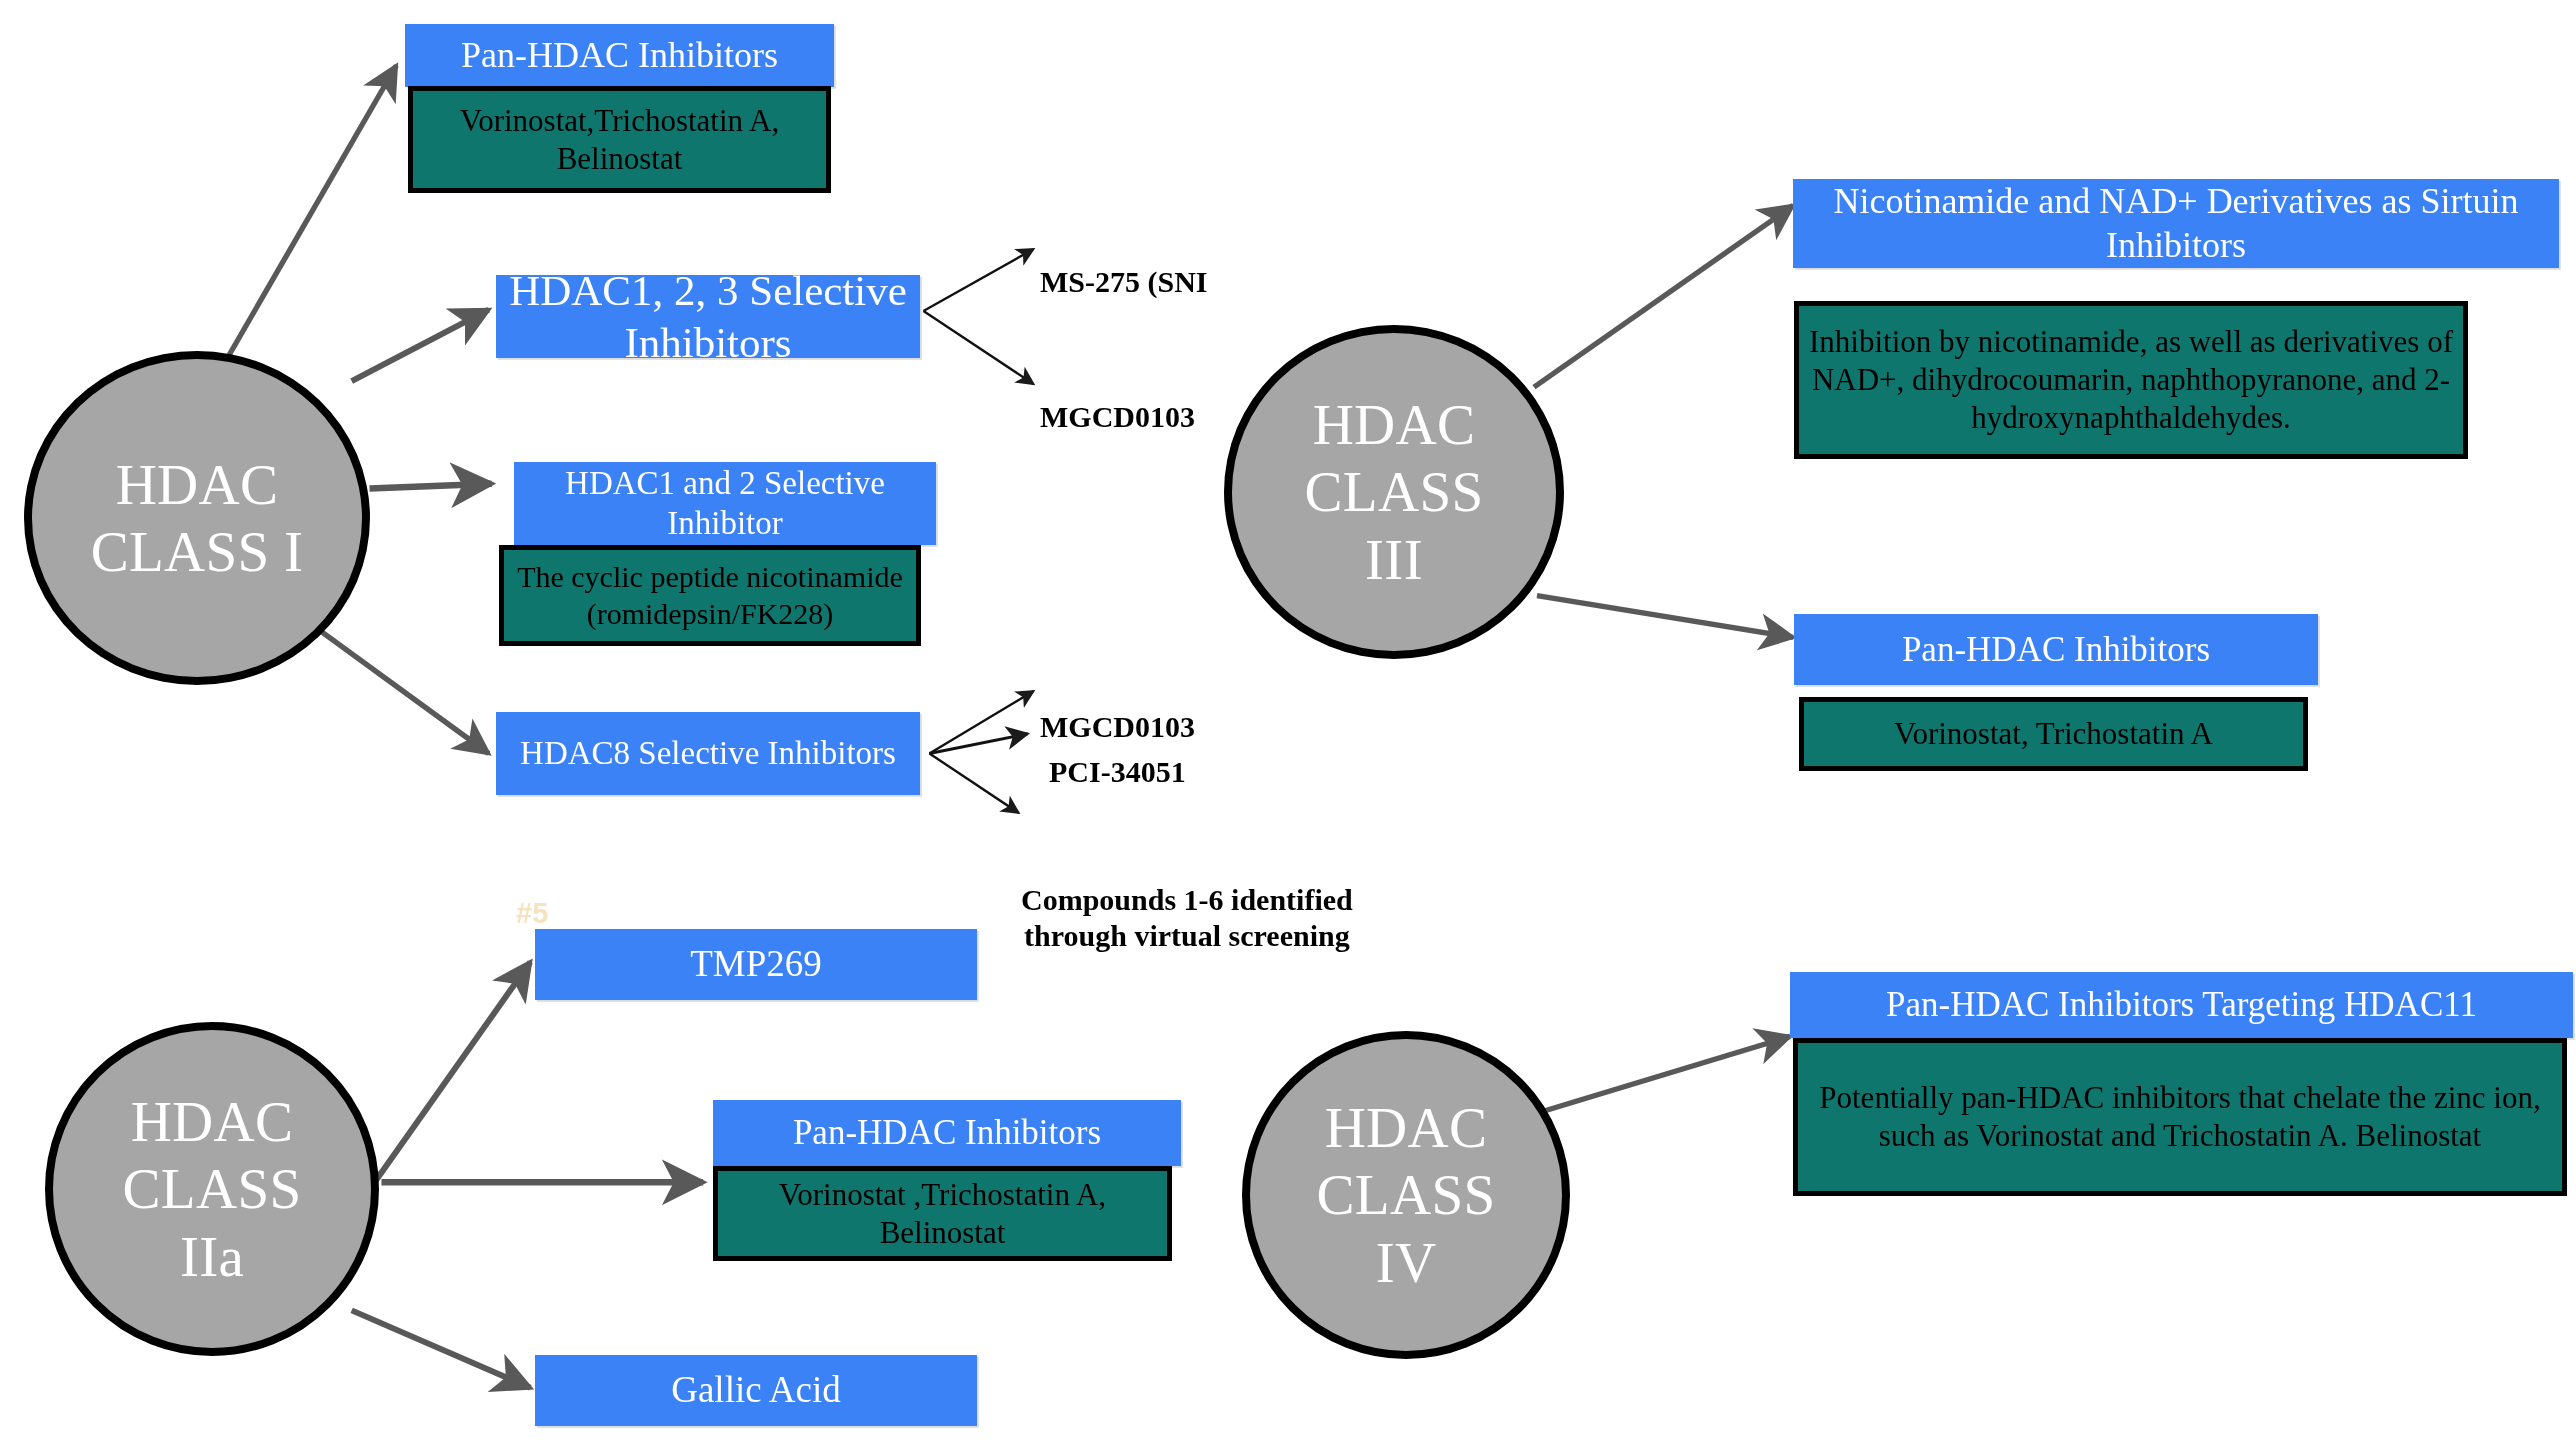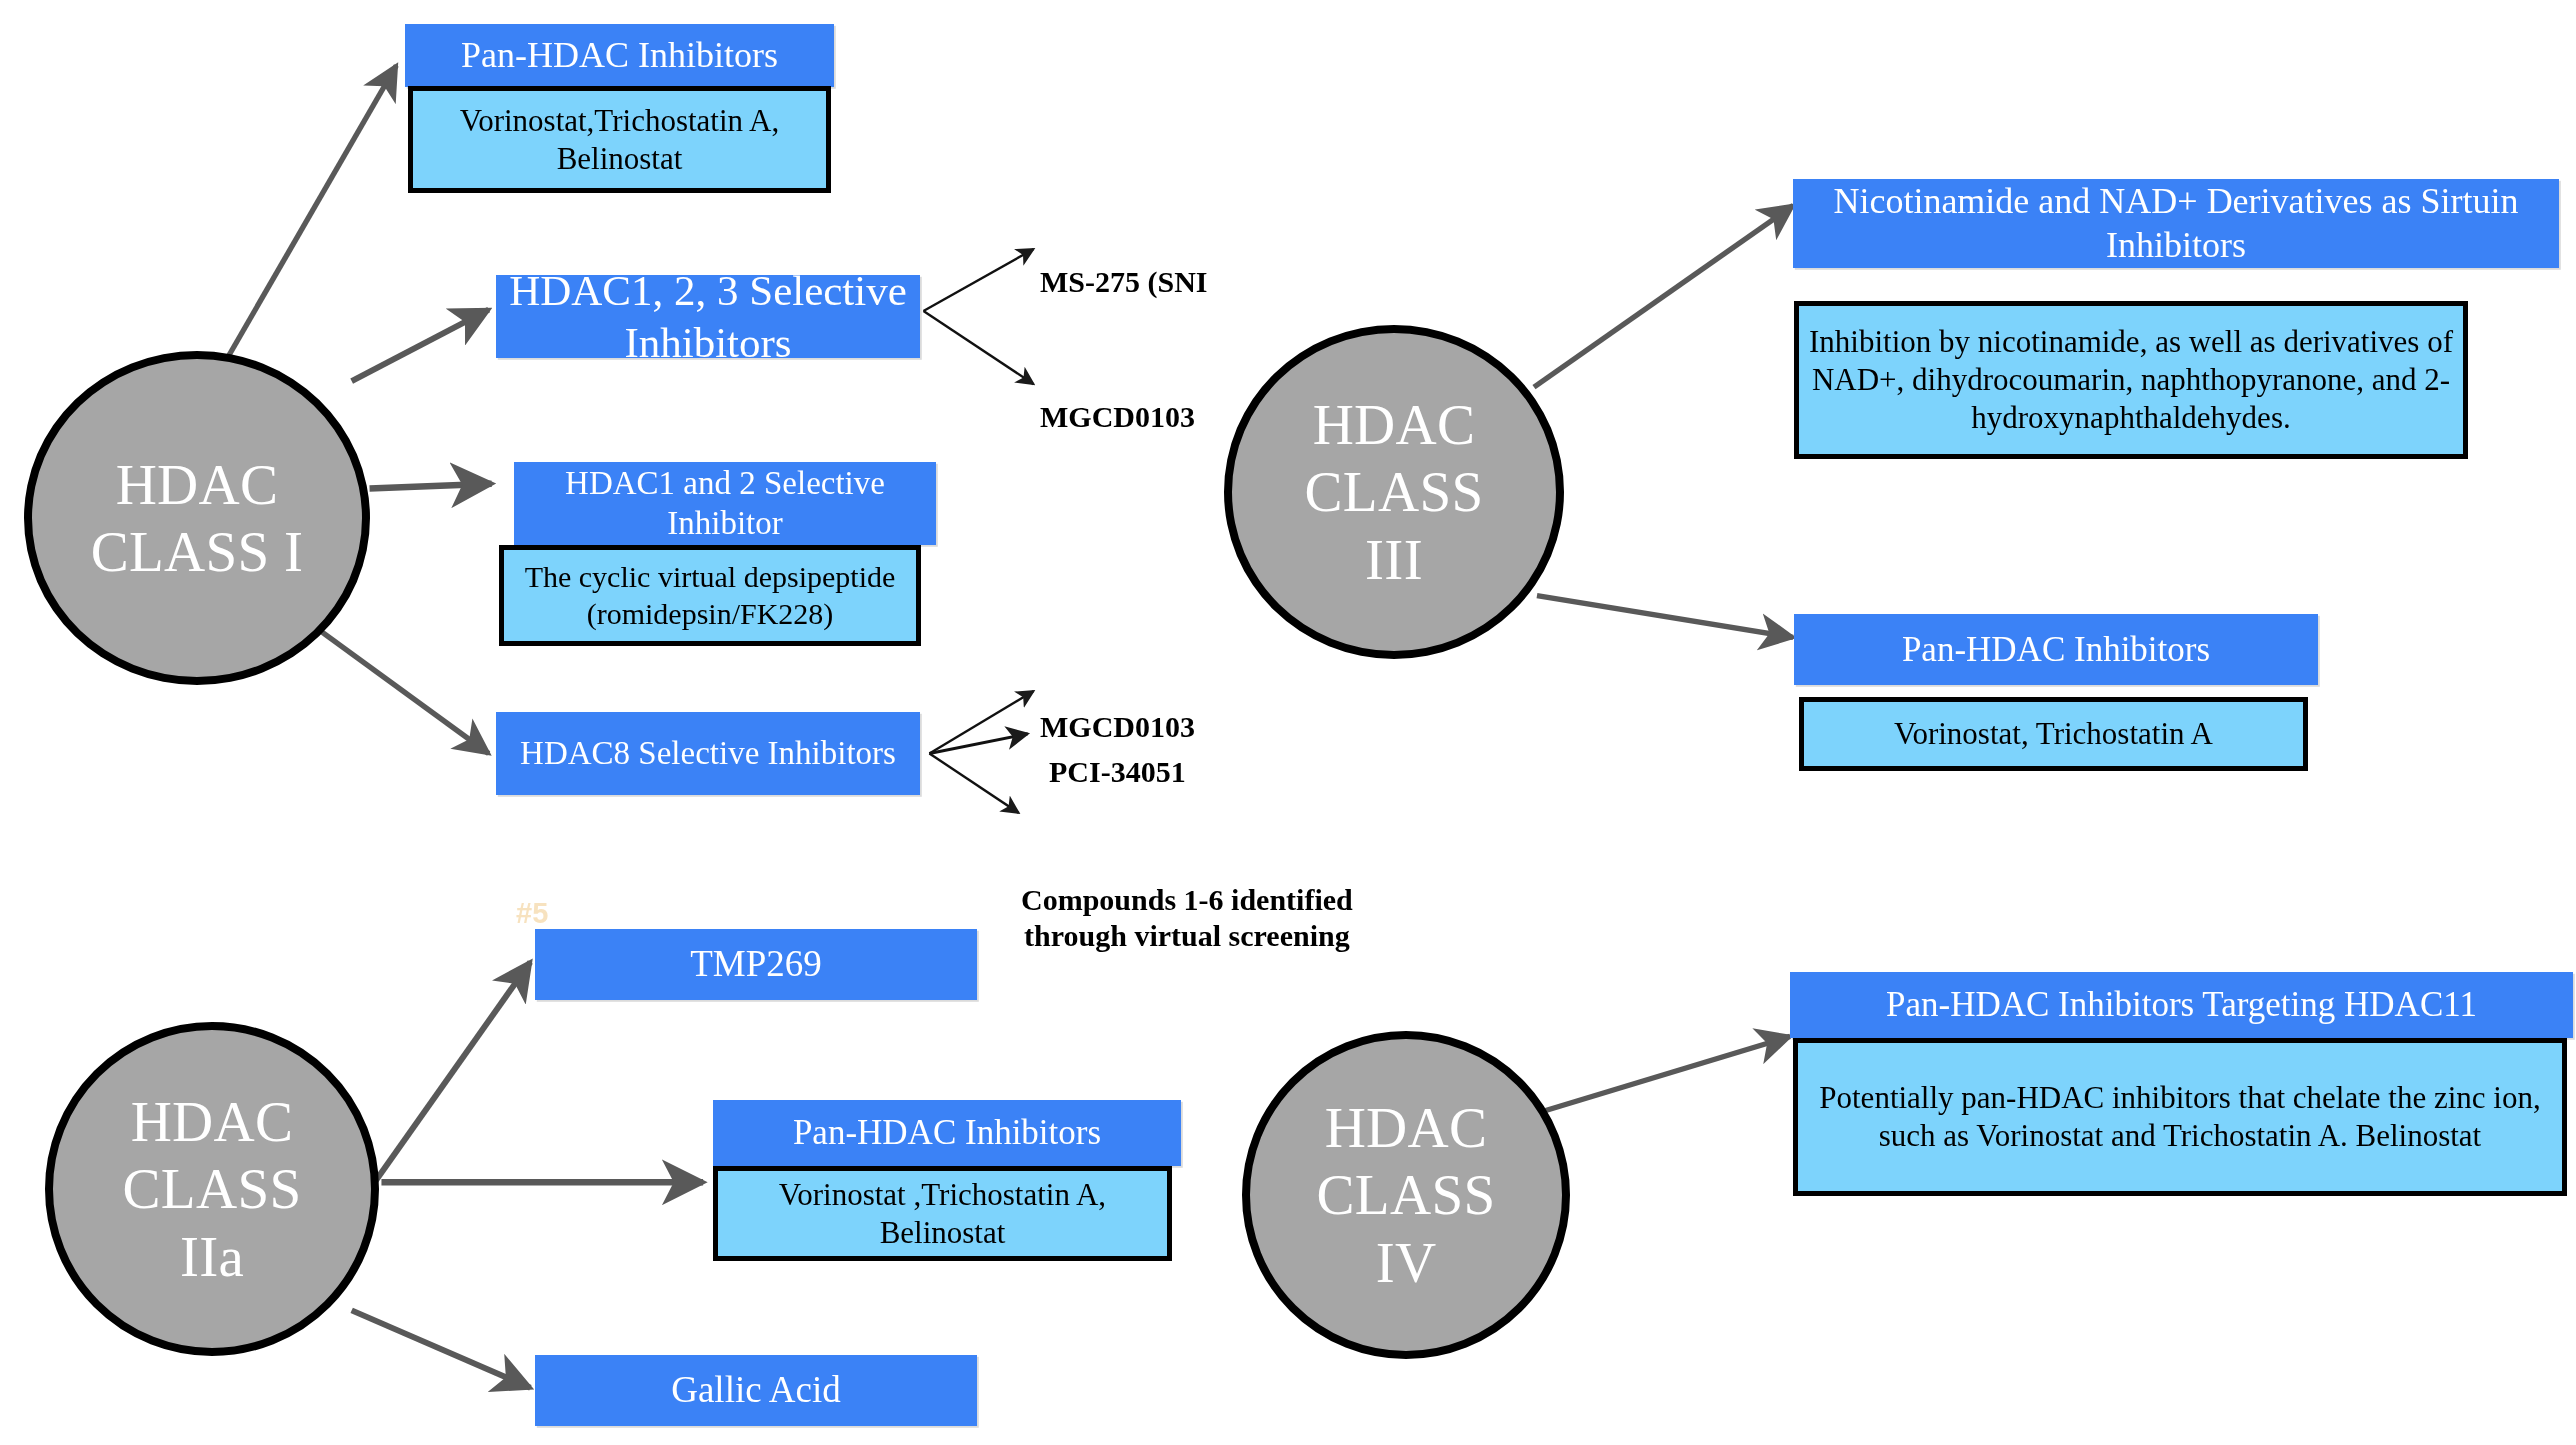--- a/index.html
+++ b/index.html
@@ -32,21 +32,21 @@
     display:flex;align-items:center;justify-content:center;
     text-align:center;
     box-sizing:border-box;
     line-height:1.2;
     padding:2.4px 6px;
     box-shadow:1.8px 1.8px 0 rgba(190,190,190,.55);
   }
   
   .body-box{
     position:absolute;
-    background:#7dd3fc;
+    background:#0f766e;
     color:#000000;
     border:5.4px solid #000000;
     box-sizing:border-box;
     display:flex;align-items:center;justify-content:center;
     text-align:center;
     line-height:1.22;
     padding:2.4px 7.1px;
   }
   
   .leaf{
@@ -127,21 +127,21 @@
     <span>MS-275 (SNI</span>
   </div>
   <div class="leaf" style="left:1040px;top:363px;font-size:30px;">
     <span>MGCD0103</span>
   </div>
 
   <div class="hdr" style="left:499px;top:462px;width:422px;height:83px;font-size:33px;margin-left:15px;">
     <span>HDAC1 and 2 Selective Inhibitor</span>
   </div>
   <div class="body-box" style="left:499px;top:545px;width:422px;height:101px;font-size:30px;">
-    <span>The cyclic virtual depsipeptide (romidepsin/FK228)</span>
+    <span>The cyclic peptide nicotinamide (romidepsin/FK228)</span>
   </div>
 
   <div class="hdr" style="left:496px;top:712px;width:424px;height:83px;font-size:33px;">
     <span>HDAC8 Selective Inhibitors</span>
   </div>
   <div class="leaf" style="left:1040px;top:673px;font-size:30px;">
     <span>MGCD0103</span>
   </div>
   <div class="leaf" style="left:1049px;top:718px;font-size:30px;">
     <span>PCI-34051</span>

